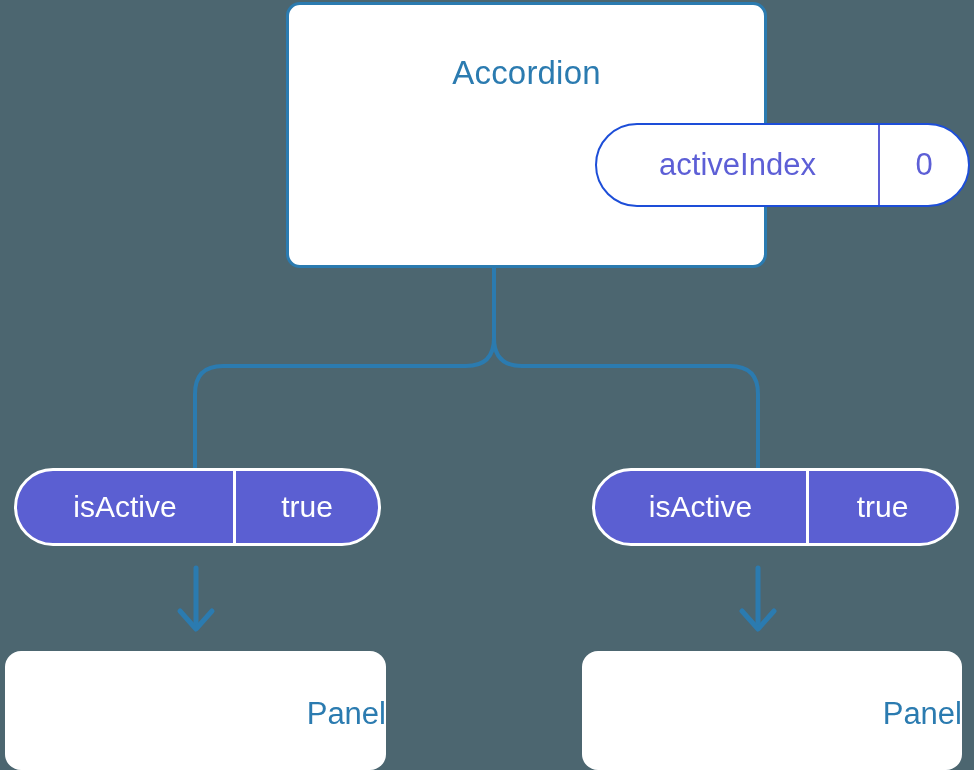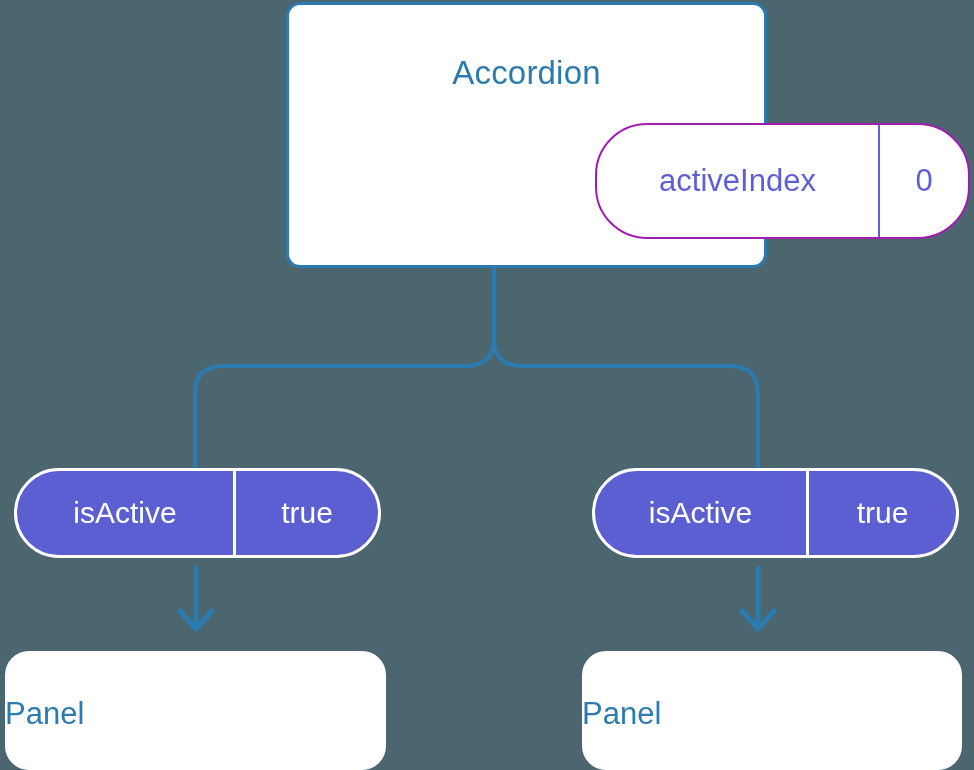--- a/index.html
+++ b/index.html
@@ -69,43 +69,43 @@
     justify-content: center;
     box-sizing: border-box;
     white-space: nowrap;
   }
 
   
   #state-pill {
     left: 306px;
     top: 118px;
     width: 375px;
-    height: 116px;
-    border: 2px solid #a21caf;
+    height: 84px;
+    border: 2px solid #1d4ed8;
     border-radius: 52px;
     background: #ffffff;
   }
   #state-pill .pill-key {
     width: 281px;
     color: #5d5fd6;
     font-size: 31px;
   }
   #state-pill .pill-val {
     flex: 1;
     border-left: 2px solid #5d5fd6;
     color: #5d5fd6;
     font-size: 31px;
   }
 
   
   .pill-filled {
     background: #5b5fd2;
     border: 3px solid #ffffff;
     border-radius: 52px;
-    height: 90px;
+    height: 78px;
   }
   .pill-filled .pill-key {
     color: #ffffff;
     font-size: 30px;
   }
   .pill-filled .pill-val {
     flex: 1;
     border-left: 3px solid #ffffff;
     color: #ffffff;
     font-size: 30px;
@@ -120,25 +120,25 @@
     left: 592px;
     top: 468px;
     width: 367px;
   }
   #pill-right .pill-key { width: 211px; }
 
   
   .panel-card {
     position: absolute;
     background: #ffffff;
-    border-radius: 24px;
+    border-radius: 16px;
     box-sizing: border-box;
     display: flex;
     align-items: center;
-    justify-content: flex-start;
+    justify-content: flex-end;
   }
   #panel-left {
     left: 5px;
     top: 651px;
     width: 381px;
     height: 119px;
   }
   #panel-right {
     left: 582px;
     top: 651px;

